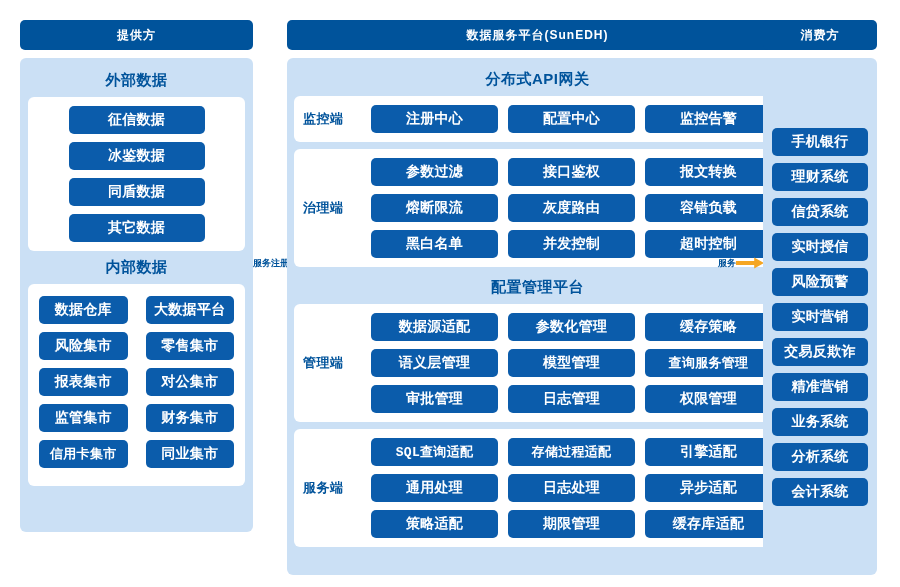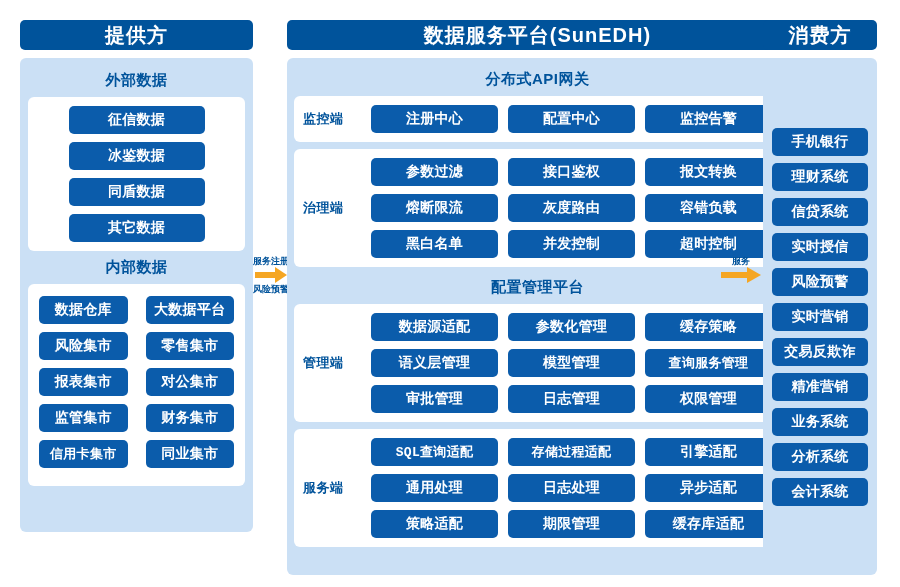--- a/index.html
+++ b/index.html
@@ -27,21 +27,21 @@
   }
   .col-left   { left: 20px;  width: 233px; }
   .col-mid    { left: 287px; width: 501px; }
   .col-right  { left: 763px; width: 114px; }
 
   .col-header {
     height: 30px;
     border-radius: 5px;
     background: #00539b;
     color: #ffffff;
-    font-size: 20px;
+    font-size: 12px;
     font-weight: bold;
     display: flex;
     align-items: center;
     justify-content: center;
     letter-spacing: 1px;
   }
   .col-body {
     margin-top: 8px;
     background: #cbe0f5;
     border-radius: 6px;
@@ -129,21 +129,21 @@
   }
   .chip-grid .chip { width: 100%; }
 
   
   .col-right .chip { width: 100%; height: 28px; }
 
   
   .arrow-wrap {
     position: absolute;
     display: flex;
-    flex-direction: column;
+    flex-direction: row;
     align-items: center;
   }
   .arrow-label {
     color: #00539b;
     font-size: 9px;
     font-weight: bold;
     line-height: 12px;
     white-space: nowrap;
   }
   .arrow-glyph { display: block; }

